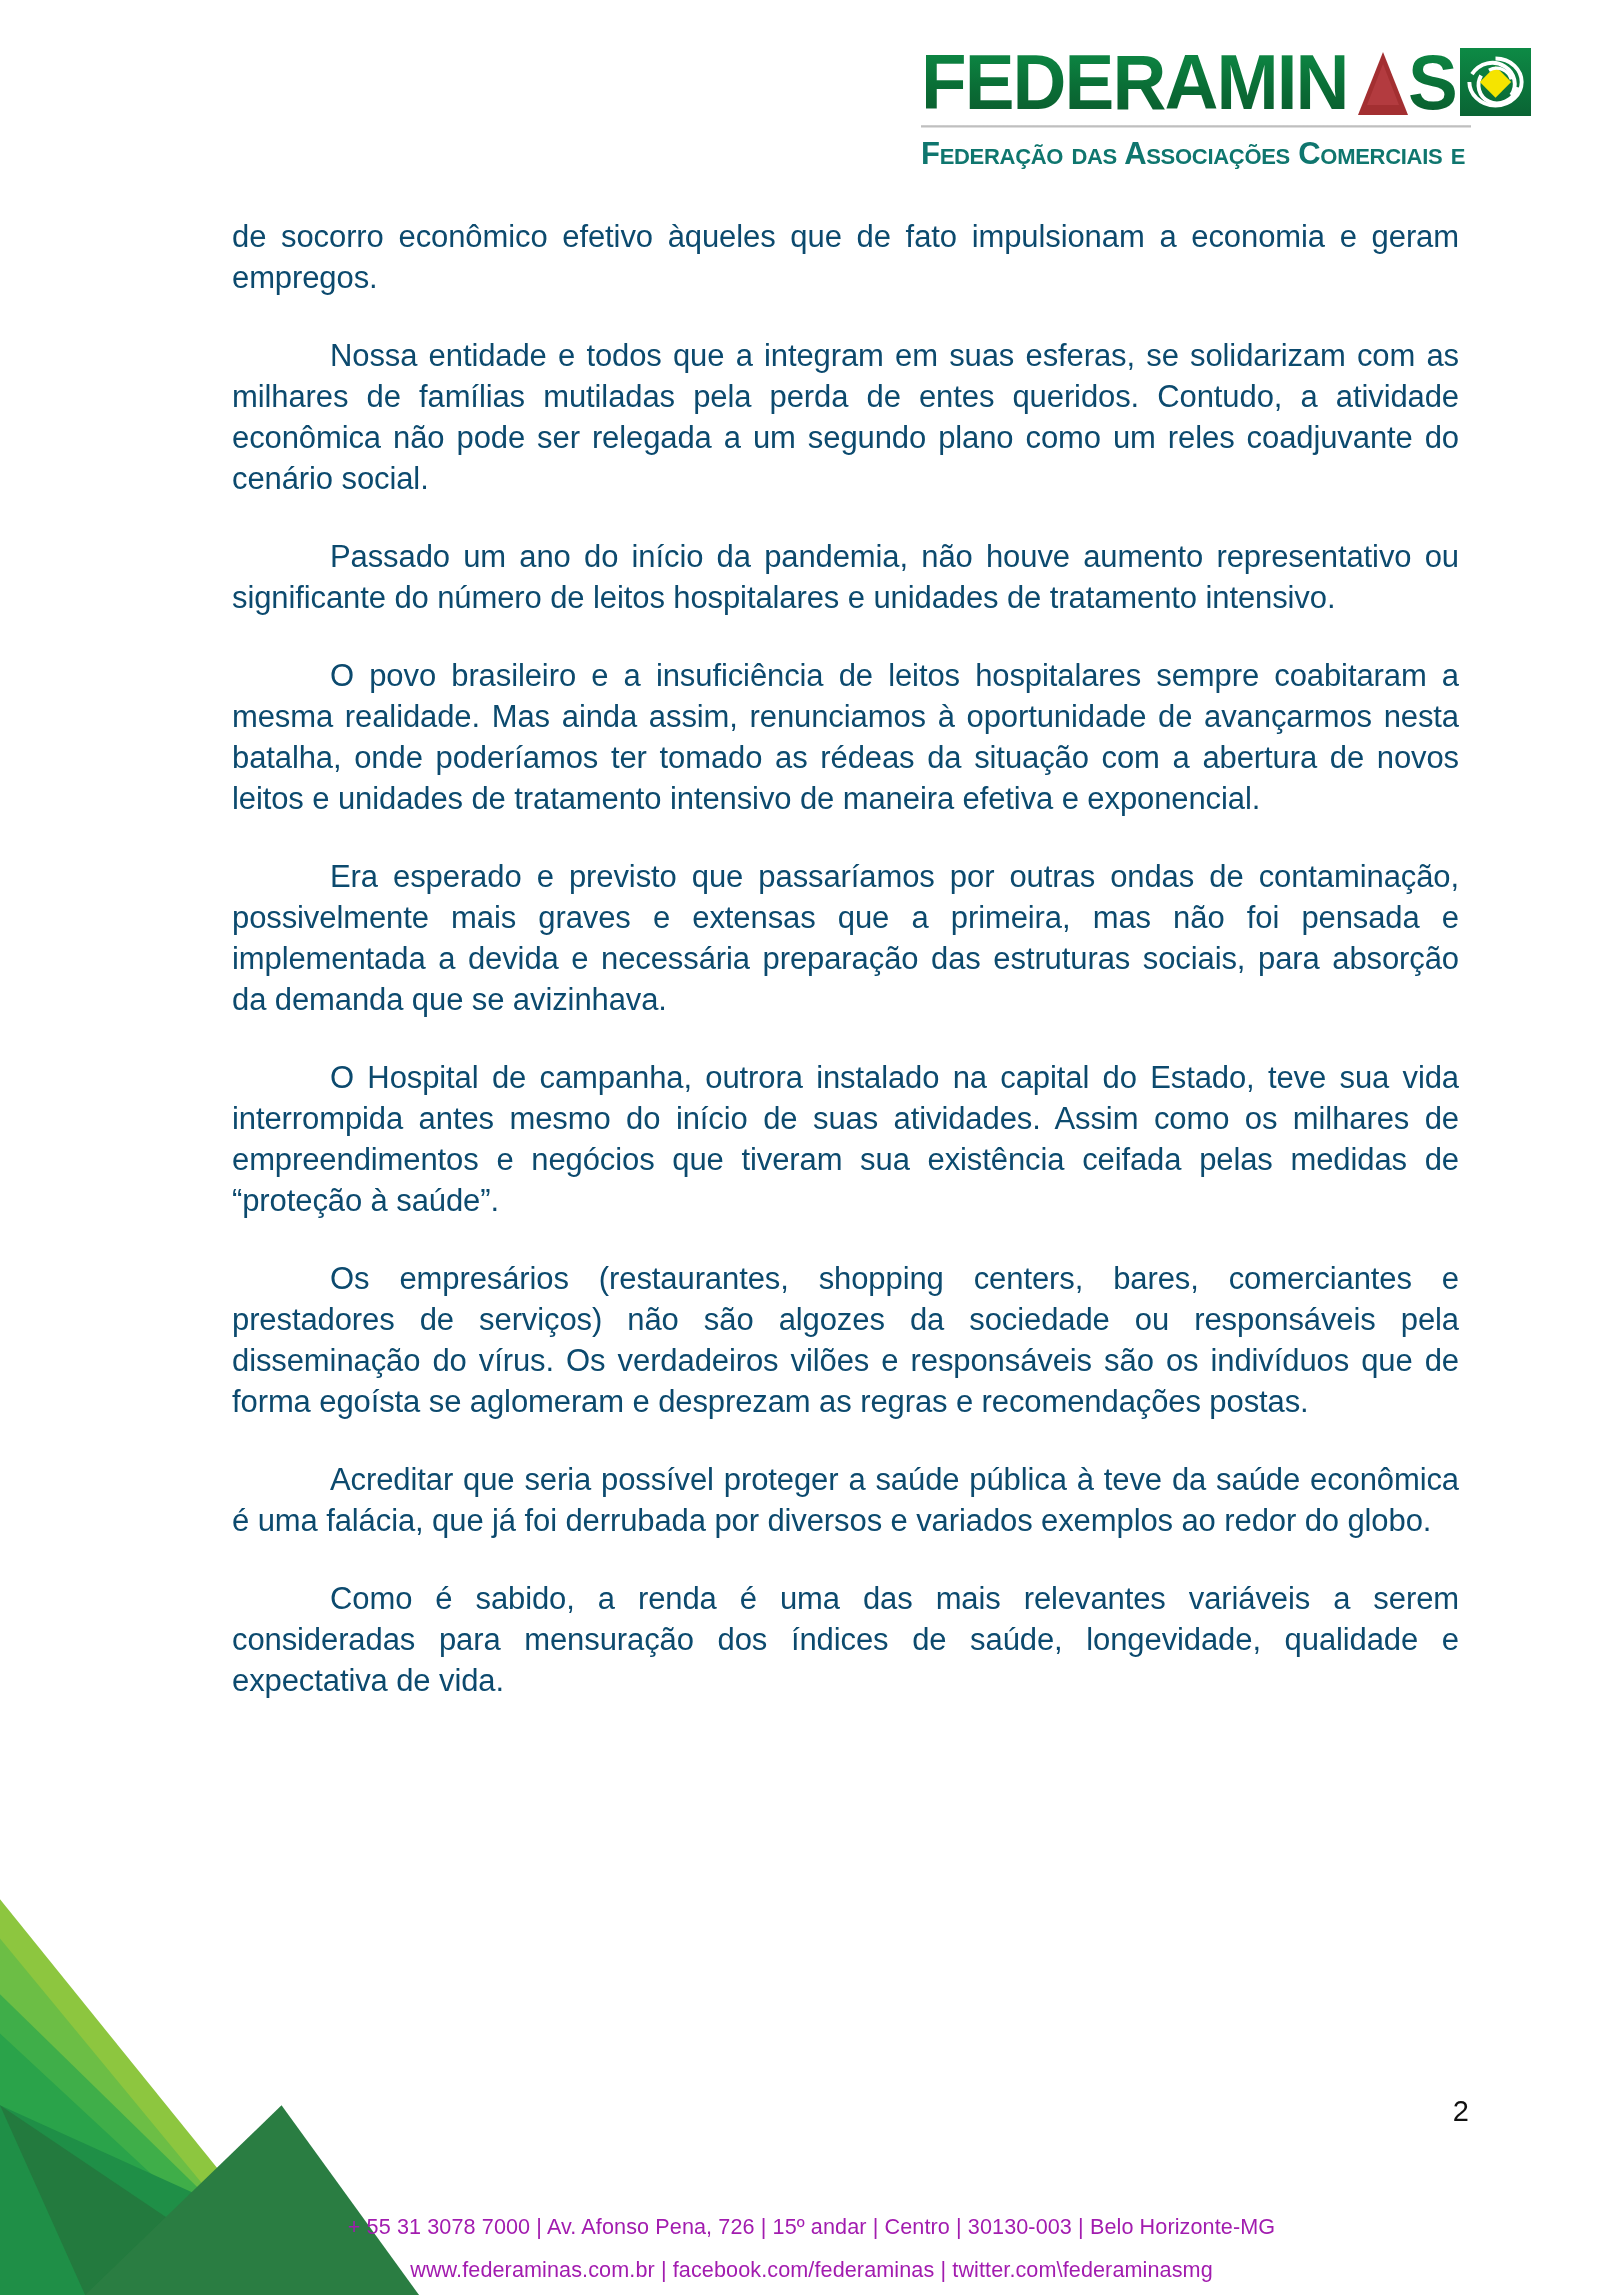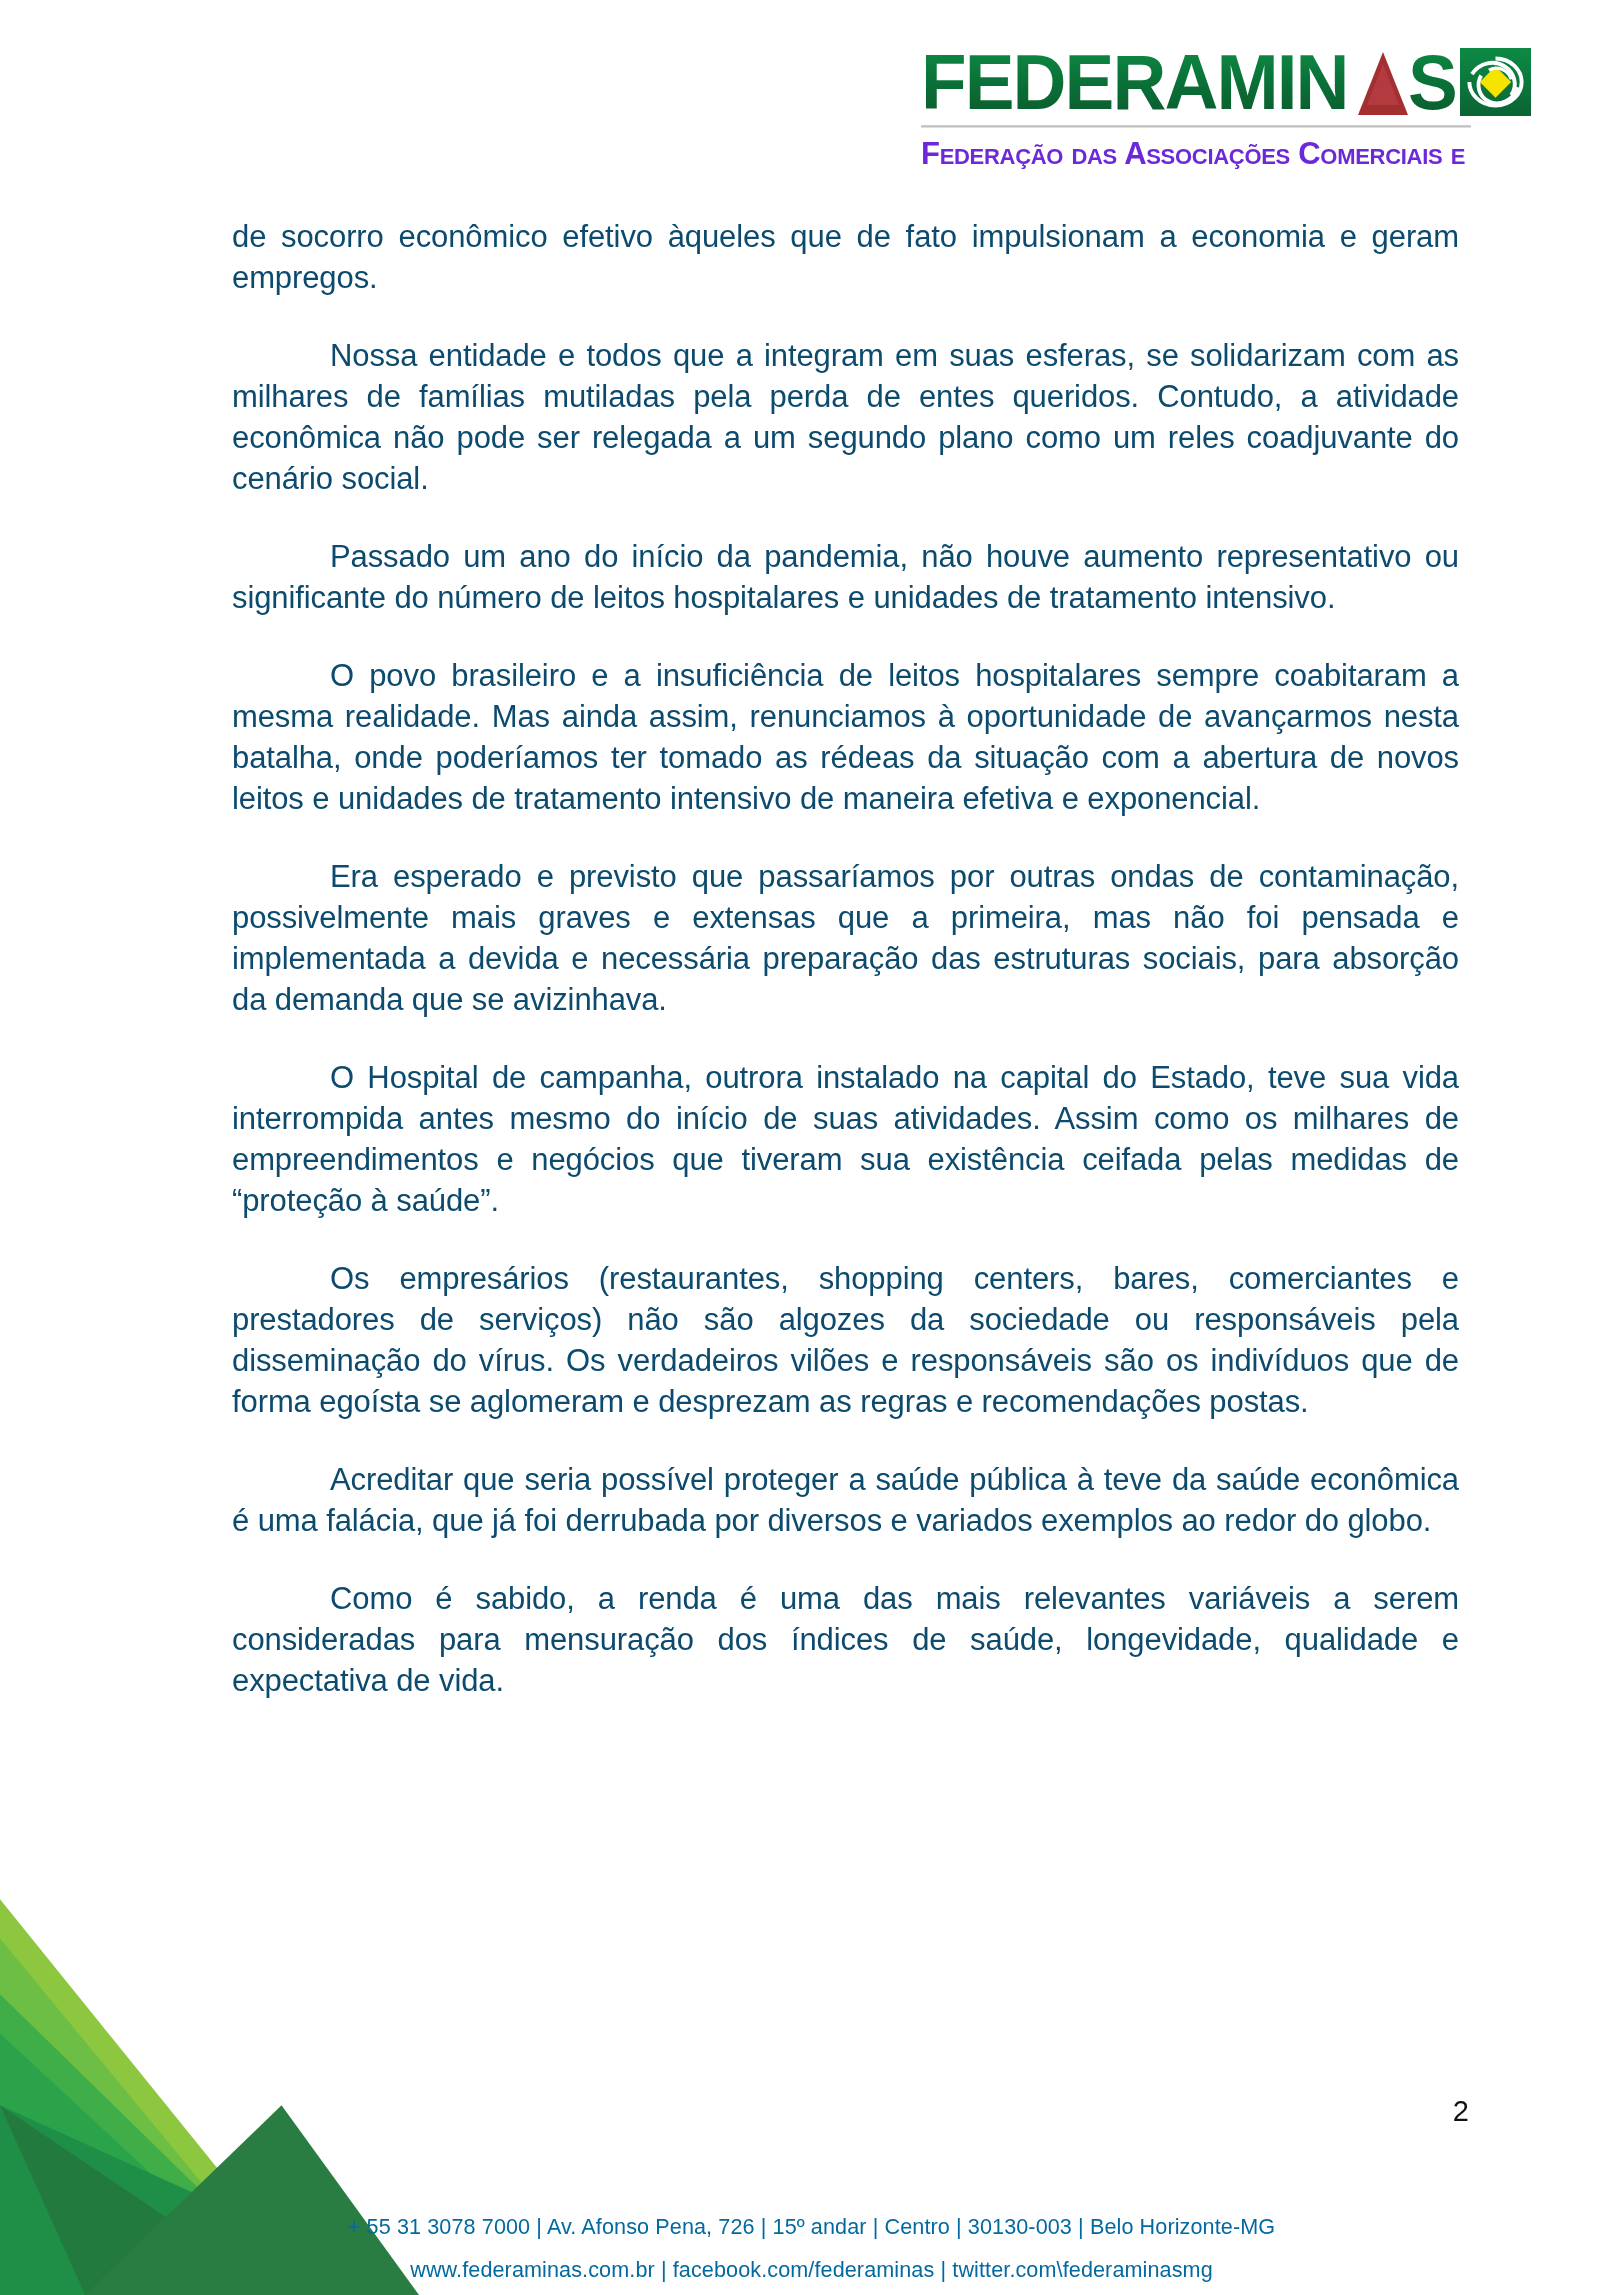--- a/index.html
+++ b/index.html
@@ -90,21 +90,21 @@
   .logo-mark svg { position: absolute; left: 0; top: 0; }
   .logo-rule {
     width: 550px;
     height: 3.3px;
     margin: 6.5px 0 7.9px 0;
     background: linear-gradient(180deg, #d5d5d5 0%, #bfbfbf 50%, #efefef 100%);
   }
   .logo-tagline {
     font-family: "Liberation Sans", sans-serif;
     font-weight: bold;
-    color: #6d28d9;
+    color: #0f766e;
     font-size: 31px;
     line-height: 35px;
     letter-spacing: -0.3px;
     font-variant: small-caps;
     white-space: nowrap;
   }
   .logo-tagline .ln { display: block; }
 
   
   .content {
@@ -153,21 +153,21 @@
     position: absolute;
     left: 0;
     top: 2205px;
     width: 1623px;
     text-align: center;
   }
   .footer-line {
     font-family: "Liberation Sans", sans-serif;
     font-size: 21.6px;
     line-height: 43px;
-    color: #0369a1;
+    color: #a21caf;
     letter-spacing: 0.1px;
     white-space: nowrap;
   }
 </style>
 </head>
 <body>
 
 <div class="page">
 
   <div class="header">

